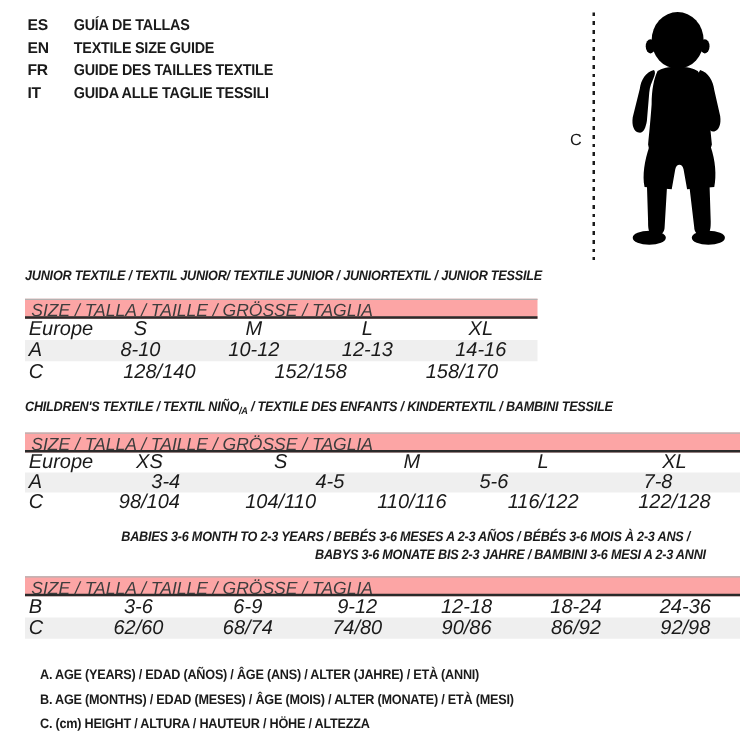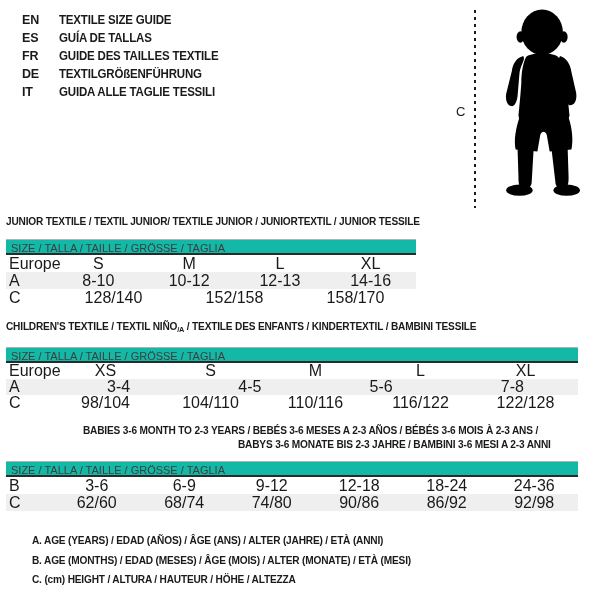--- a/index.html
+++ b/index.html
@@ -15,59 +15,55 @@
   .lang-row{display:flex;height:18px;line-height:18px;font-size:12.5px;font-weight:bold;letter-spacing:-0.2px;}
   .lang-code{width:37px;}
 
   
   .dotline{position:absolute;left:474px;top:10px;width:2px;height:198px;
     background:repeating-linear-gradient(to bottom,#1a1a1a 0 3px,transparent 3px 7px);}
   .c-label{position:absolute;left:456px;top:105px;font-size:13px;line-height:14px;}
   .baby{position:absolute;left:492px;top:6px;}
 
   
-  .tbl{position:absolute;left:6px;}
+  .tbl{position:absolute;left:20px;font-style:italic;}
   .tbl-title{font-size:11px;line-height:11px;font-weight:bold;margin-bottom:12px;letter-spacing:-0.2px;}
   .tbl-title.twoline{line-height:13.5px;margin-bottom:10px;text-align:right;}
   .sub{font-size:8px;vertical-align:-2px;}
-  .size-bar{height:16px;line-height:16px;background:#14b8a6;border-top:1px solid #b2b2b2;
-    border-bottom:2px solid #2a2a2a;padding-left:5px;font-size:11px;color:#3d3d3d;box-sizing:border-box;}
+  .size-bar{height:16px;line-height:16px;background:#fca5a5;border-top:1px solid #b2b2b2;
+    border-bottom:2px solid #2a2a2a;padding-left:5px;font-size:14px;color:#3d3d3d;box-sizing:border-box;}
   .trow{display:flex;height:17px;line-height:17px;font-size:16px;}
   .trow.h16{height:16px;line-height:16px;}
   .trow.shaded{background:#efefef;}
   .t-label{width:44px;padding-left:3px;}
   .t-cell{flex:1;text-align:center;}
 
   #t1{top:216px;width:410px;}
   #t2{top:321px;width:572px;}
   #t3{top:424px;width:572px;}
 
   
   .notes{position:absolute;left:32px;top:531px;}
   .note-line{height:19.5px;line-height:19.5px;font-size:11px;font-weight:bold;letter-spacing:-0.2px;}
 </style>
 </head>
 <body>
 
 <div class="lang-block">
   <div class="lang-row">
+    <span class="lang-code">ES</span>
+    <span class="sx">GUÍA DE TALLAS</span>
+  </div>
+  <div class="lang-row">
     <span class="lang-code">EN</span>
     <span class="sx">TEXTILE SIZE GUIDE</span>
   </div>
   <div class="lang-row">
-    <span class="lang-code">ES</span>
-    <span class="sx">GUÍA DE TALLAS</span>
-  </div>
-  <div class="lang-row">
     <span class="lang-code">FR</span>
     <span class="sx">GUIDE DES TAILLES TEXTILE</span>
-  </div>
-  <div class="lang-row">
-    <span class="lang-code">DE</span>
-    <span class="sx">TEXTILGRÖßENFÜHRUNG</span>
   </div>
   <div class="lang-row">
     <span class="lang-code">IT</span>
     <span class="sx">GUIDA ALLE TAGLIE TESSILI</span>
   </div>
 </div>
 
 <div class="dotline"></div>
 <div class="c-label">C</div>
 <svg class="baby" width="104" height="202" viewBox="0 0 110 210" aria-hidden="true">

